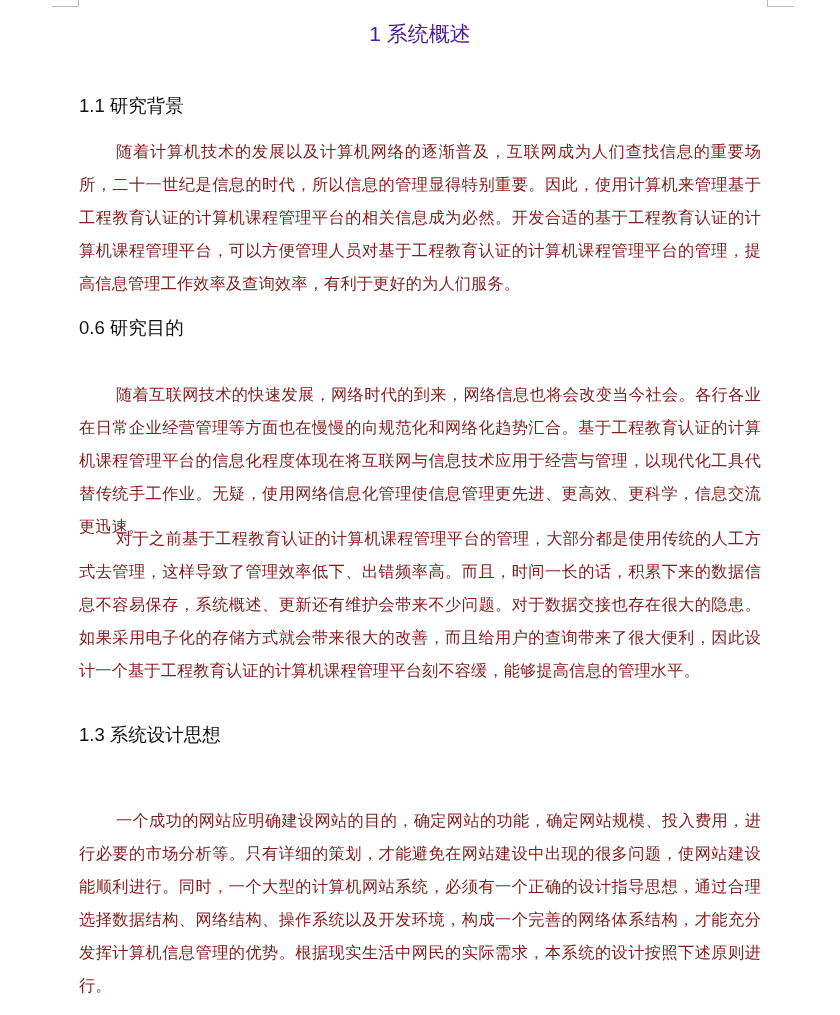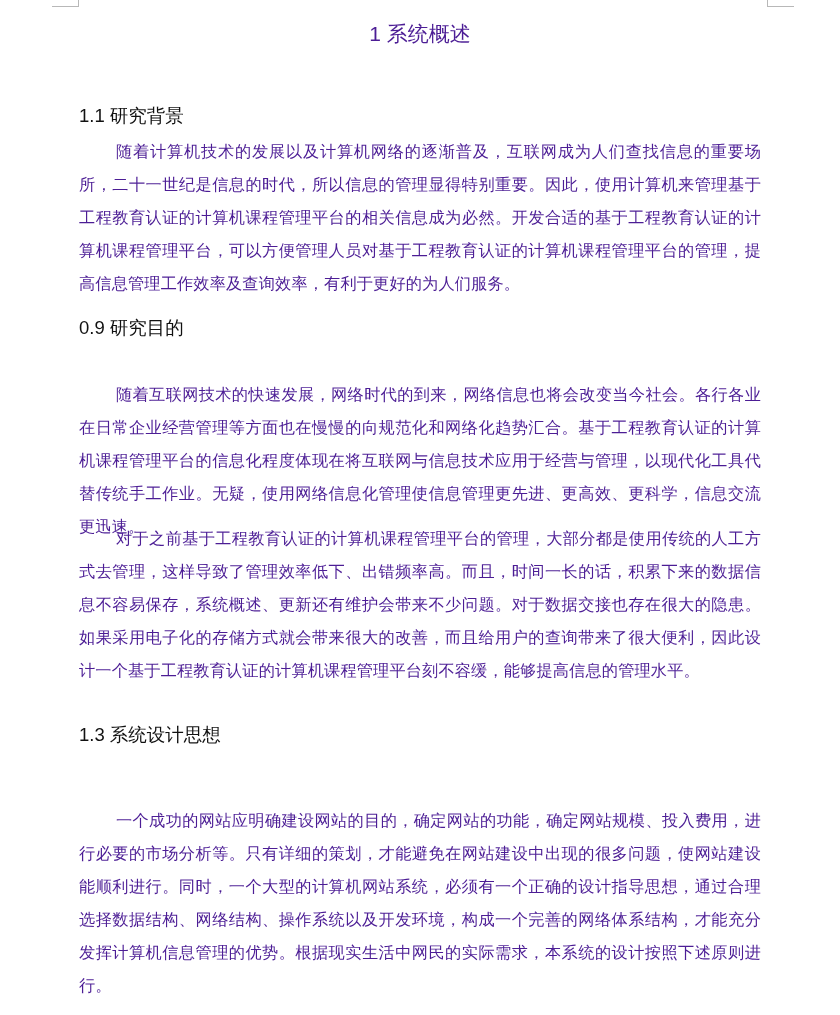--- a/index.html
+++ b/index.html
@@ -62,36 +62,36 @@
   .para {
     position: absolute;
     left: 0;
     width: 682px;
     margin: 0;
     font-size: 16.2px;
     line-height: 33px;
     text-indent: 37px;
     text-align: justify;
     letter-spacing: 0.15px;
-    color: #4c1d95;
+    color: #7f1d1d;
   }
 </style>
 </head>
 <body>
 
 <div class="crop-mark crop-tl"></div>
 <div class="crop-mark crop-tr"></div>
 
 <div class="page">
 
   <h1 class="chapter-title">1 系统概述</h1>
 
-  <h2 class="section-heading" style="top:103px;text-align:right;">1.1  研究背景</h2>
+  <h2 class="section-heading" style="top:93px;text-align:right;">1.1  研究背景</h2>
   <p class="para" style="top:135px;">随着计算机技术的发展以及计算机网络的逐渐普及，互联网成为人们查找信息的重要场所，二十一世纪是信息的时代，所以信息的管理显得特别重要。因此，使用计算机来管理基于工程教育认证的计算机课程管理平台的相关信息成为必然。开发合适的基于工程教育认证的计算机课程管理平台，可以方便管理人员对基于工程教育认证的计算机课程管理平台的管理，提高信息管理工作效率及查询效率，有利于更好的为人们服务。</p>
 
-  <h2 class="section-heading" style="top:315px;">0.9 研究目的</h2>
+  <h2 class="section-heading" style="top:315px;">0.6 研究目的</h2>
   <p class="para" style="top:378px;">随着互联网技术的快速发展，网络时代的到来，网络信息也将会改变当今社会。各行各业在日常企业经营管理等方面也在慢慢的向规范化和网络化趋势汇合。基于工程教育认证的计算机课程管理平台的信息化程度体现在将互联网与信息技术应用于经营与管理，以现代化工具代替传统手工作业。无疑，使用网络信息化管理使信息管理更先进、更高效、更科学，信息交流更迅速。</p>
   <p class="para" style="top:522px;">对于之前基于工程教育认证的计算机课程管理平台的管理，大部分都是使用传统的人工方式去管理，这样导致了管理效率低下、出错频率高。而且，时间一长的话，积累下来的数据信息不容易保存，系统概述、更新还有维护会带来不少问题。对于数据交接也存在很大的隐患。如果采用电子化的存储方式就会带来很大的改善，而且给用户的查询带来了很大便利，因此设计一个基于工程教育认证的计算机课程管理平台刻不容缓，能够提高信息的管理水平。</p>
 
   <h2 class="section-heading" style="top:722px;">1.3 系统设计思想</h2>
   <p class="para" style="top:804px;">一个成功的网站应明确建设网站的目的，确定网站的功能，确定网站规模、投入费用，进行必要的市场分析等。只有详细的策划，才能避免在网站建设中出现的很多问题，使网站建设能顺利进行。同时，一个大型的计算机网站系统，必须有一个正确的设计指导思想，通过合理选择数据结构、网络结构、操作系统以及开发环境，构成一个完善的网络体系结构，才能充分发挥计算机信息管理的优势。根据现实生活中网民的实际需求，本系统的设计按照下述原则进行。</p>
 
 </div>
 
 </body></html>

